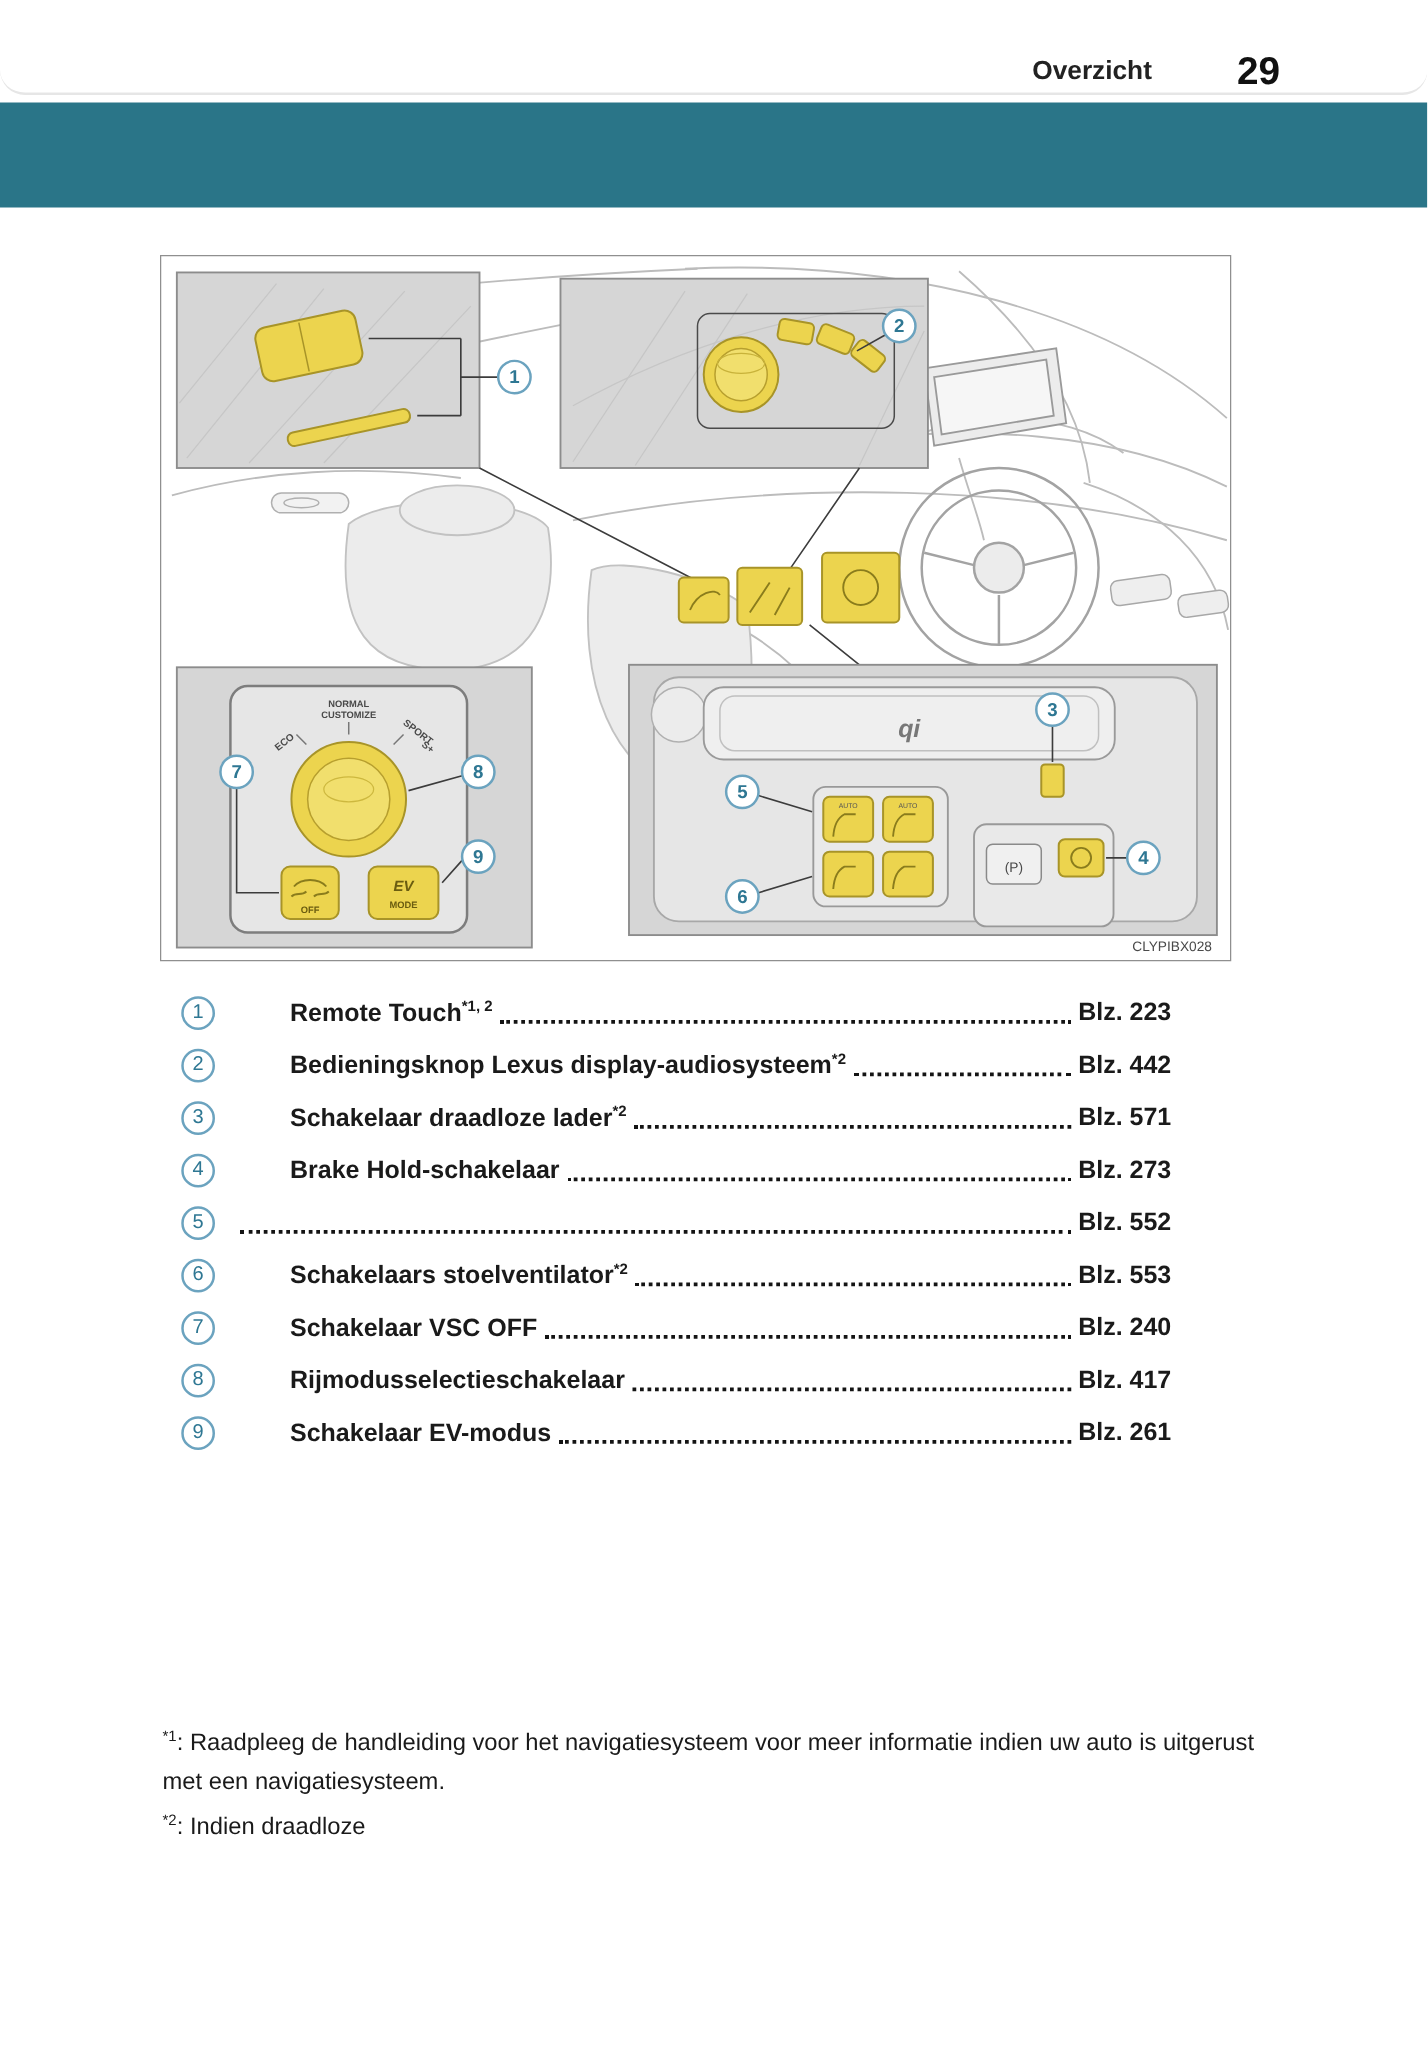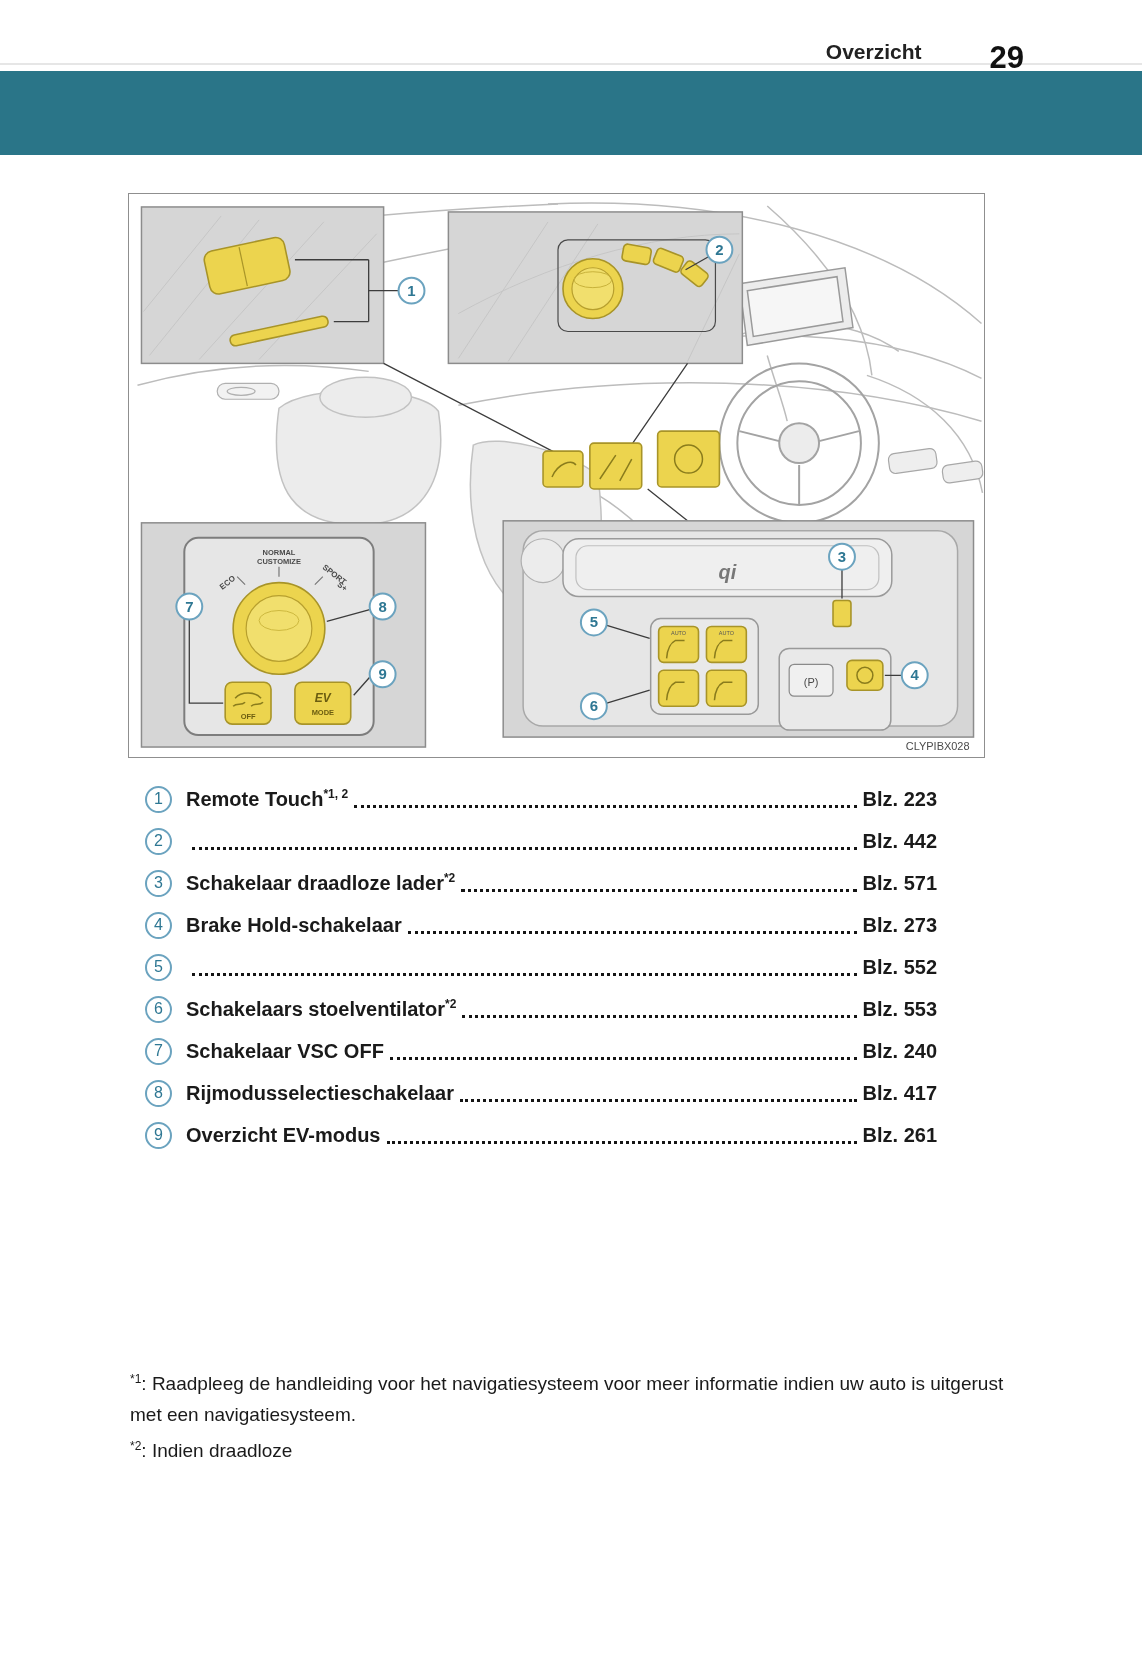--- a/index.html
+++ b/index.html
@@ -1,22 +1,22 @@
 <!DOCTYPE html>
 <html><head>
 <meta charset="utf-8">
 <style>
   html,body{margin:0;padding:0;background:#ffffff;}
   body{font-family:"Liberation Sans",sans-serif;color:#1a1a1a;}
   .page{width:1142px;height:1654px;position:relative;background:#fff;overflow:hidden;}
 
   
-  .header{display:flex;justify-content:flex-end;align-items:flex-start;
-          height:65px;box-sizing:border-box;padding:40px 118px 0 0;
-          border-bottom:2px solid #e6e6e6;}
+  .header{display:flex;justify-content:flex-end;align-items:center;
+          height:76px;box-sizing:border-box;padding:40px 118px 0 0;
+          border-bottom:2px solid #e6e6e6;border-radius:20px;}
   .header-section{font-size:21px;font-weight:bold;color:#222;}
   .header-page{font-size:31px;font-weight:bold;margin-left:68px;color:#111;}
   .banner{height:84px;background:#2a7588;margin-top:6px;}
 
   
   .figure-wrap{margin:38px 0 0 128px;width:857px;height:565px;
                border:1px solid #8f8f8f;box-sizing:border-box;background:#fff;}
   svg text{font-family:"Liberation Sans",sans-serif;}
   .sketch{stroke:#bcbcbc;fill:none;stroke-width:1.5;}
   .seatfill{stroke:#c2c2c2;fill:#ececec;stroke-width:1.5;}
@@ -32,21 +32,21 @@
   .microlabel{fill:#4a4a4a;font-weight:bold;}
   .fig-code{font-size:11px;fill:#4a4a4a;text-anchor:end;}
 
   
   .legend{margin:20px 0 0 145px;width:792px;}
   .legend-row{display:flex;align-items:center;height:42px;}
   .num-circle{width:27px;height:27px;box-sizing:border-box;border:2px solid #6ba3bf;
               border-radius:50%;color:#2e7793;font-size:16px;line-height:1;
               display:flex;align-items:center;justify-content:center;
               flex:0 0 27px;margin-right:14px;}
-  .legend-label{font-size:20px;font-weight:bold;white-space:nowrap;}
+  .legend-label{font-size:20px;font-weight:bold;white-space:nowrap;margin-left:46px;}
   .legend-label sup{font-size:12px;font-weight:bold;}
   .leader{flex:1;border-bottom:3px dotted #141414;height:0;transform:translateY(7px);margin:0 6px;}
   .legend-page{font-size:20px;font-weight:bold;white-space:nowrap;}
 
   
   .footnotes{margin-top:212px;padding:0 130px;text-align:left;
              font-size:19px;line-height:1.65;color:#1a1a1a;}
   .footnotes p{margin:0 0 4px 0;}
   .footnotes sup{font-size:12px;}
 </style>
@@ -254,20 +254,21 @@
 
     <div class="legend-row">
       <span class="num-circle">1</span>
       <span class="legend-label"><span>Remote Touch</span><sup>*1, 2</sup></span>
       <span class="leader"></span>
       <span class="legend-page">Blz. 223</span>
     </div>
 
     <div class="legend-row">
       <span class="num-circle">2</span>
+      <span class="legend-label"><span>Bedieningsknop Lexus display-audiosysteem</span><sup>*2</sup></span>
       <span class="leader"></span>
       <span class="legend-page">Blz. 442</span>
     </div>
 
     <div class="legend-row">
       <span class="num-circle">3</span>
       <span class="legend-label"><span>Schakelaar draadloze lader</span><sup>*2</sup></span>
       <span class="leader"></span>
       <span class="legend-page">Blz. 571</span>
     </div>
@@ -301,21 +302,21 @@
 
     <div class="legend-row">
       <span class="num-circle">8</span>
       <span class="legend-label"><span>Rijmodusselectieschakelaar</span><sup></sup></span>
       <span class="leader"></span>
       <span class="legend-page">Blz. 417</span>
     </div>
 
     <div class="legend-row">
       <span class="num-circle">9</span>
-      <span class="legend-label"><span>Overzicht EV-modus</span><sup></sup></span>
+      <span class="legend-label"><span>Schakelaar EV-modus</span><sup></sup></span>
       <span class="leader"></span>
       <span class="legend-page">Blz. 261</span>
     </div>
 
   </div>
 
   <div class="footnotes">
     <p><sup>*1</sup><span>: Raadpleeg de handleiding voor het navigatiesysteem voor meer informatie indien uw auto is uitgerust met een navigatiesysteem.</span></p>
     <p><sup>*2</sup><span>: Indien draadloze</span></p>
   </div>

